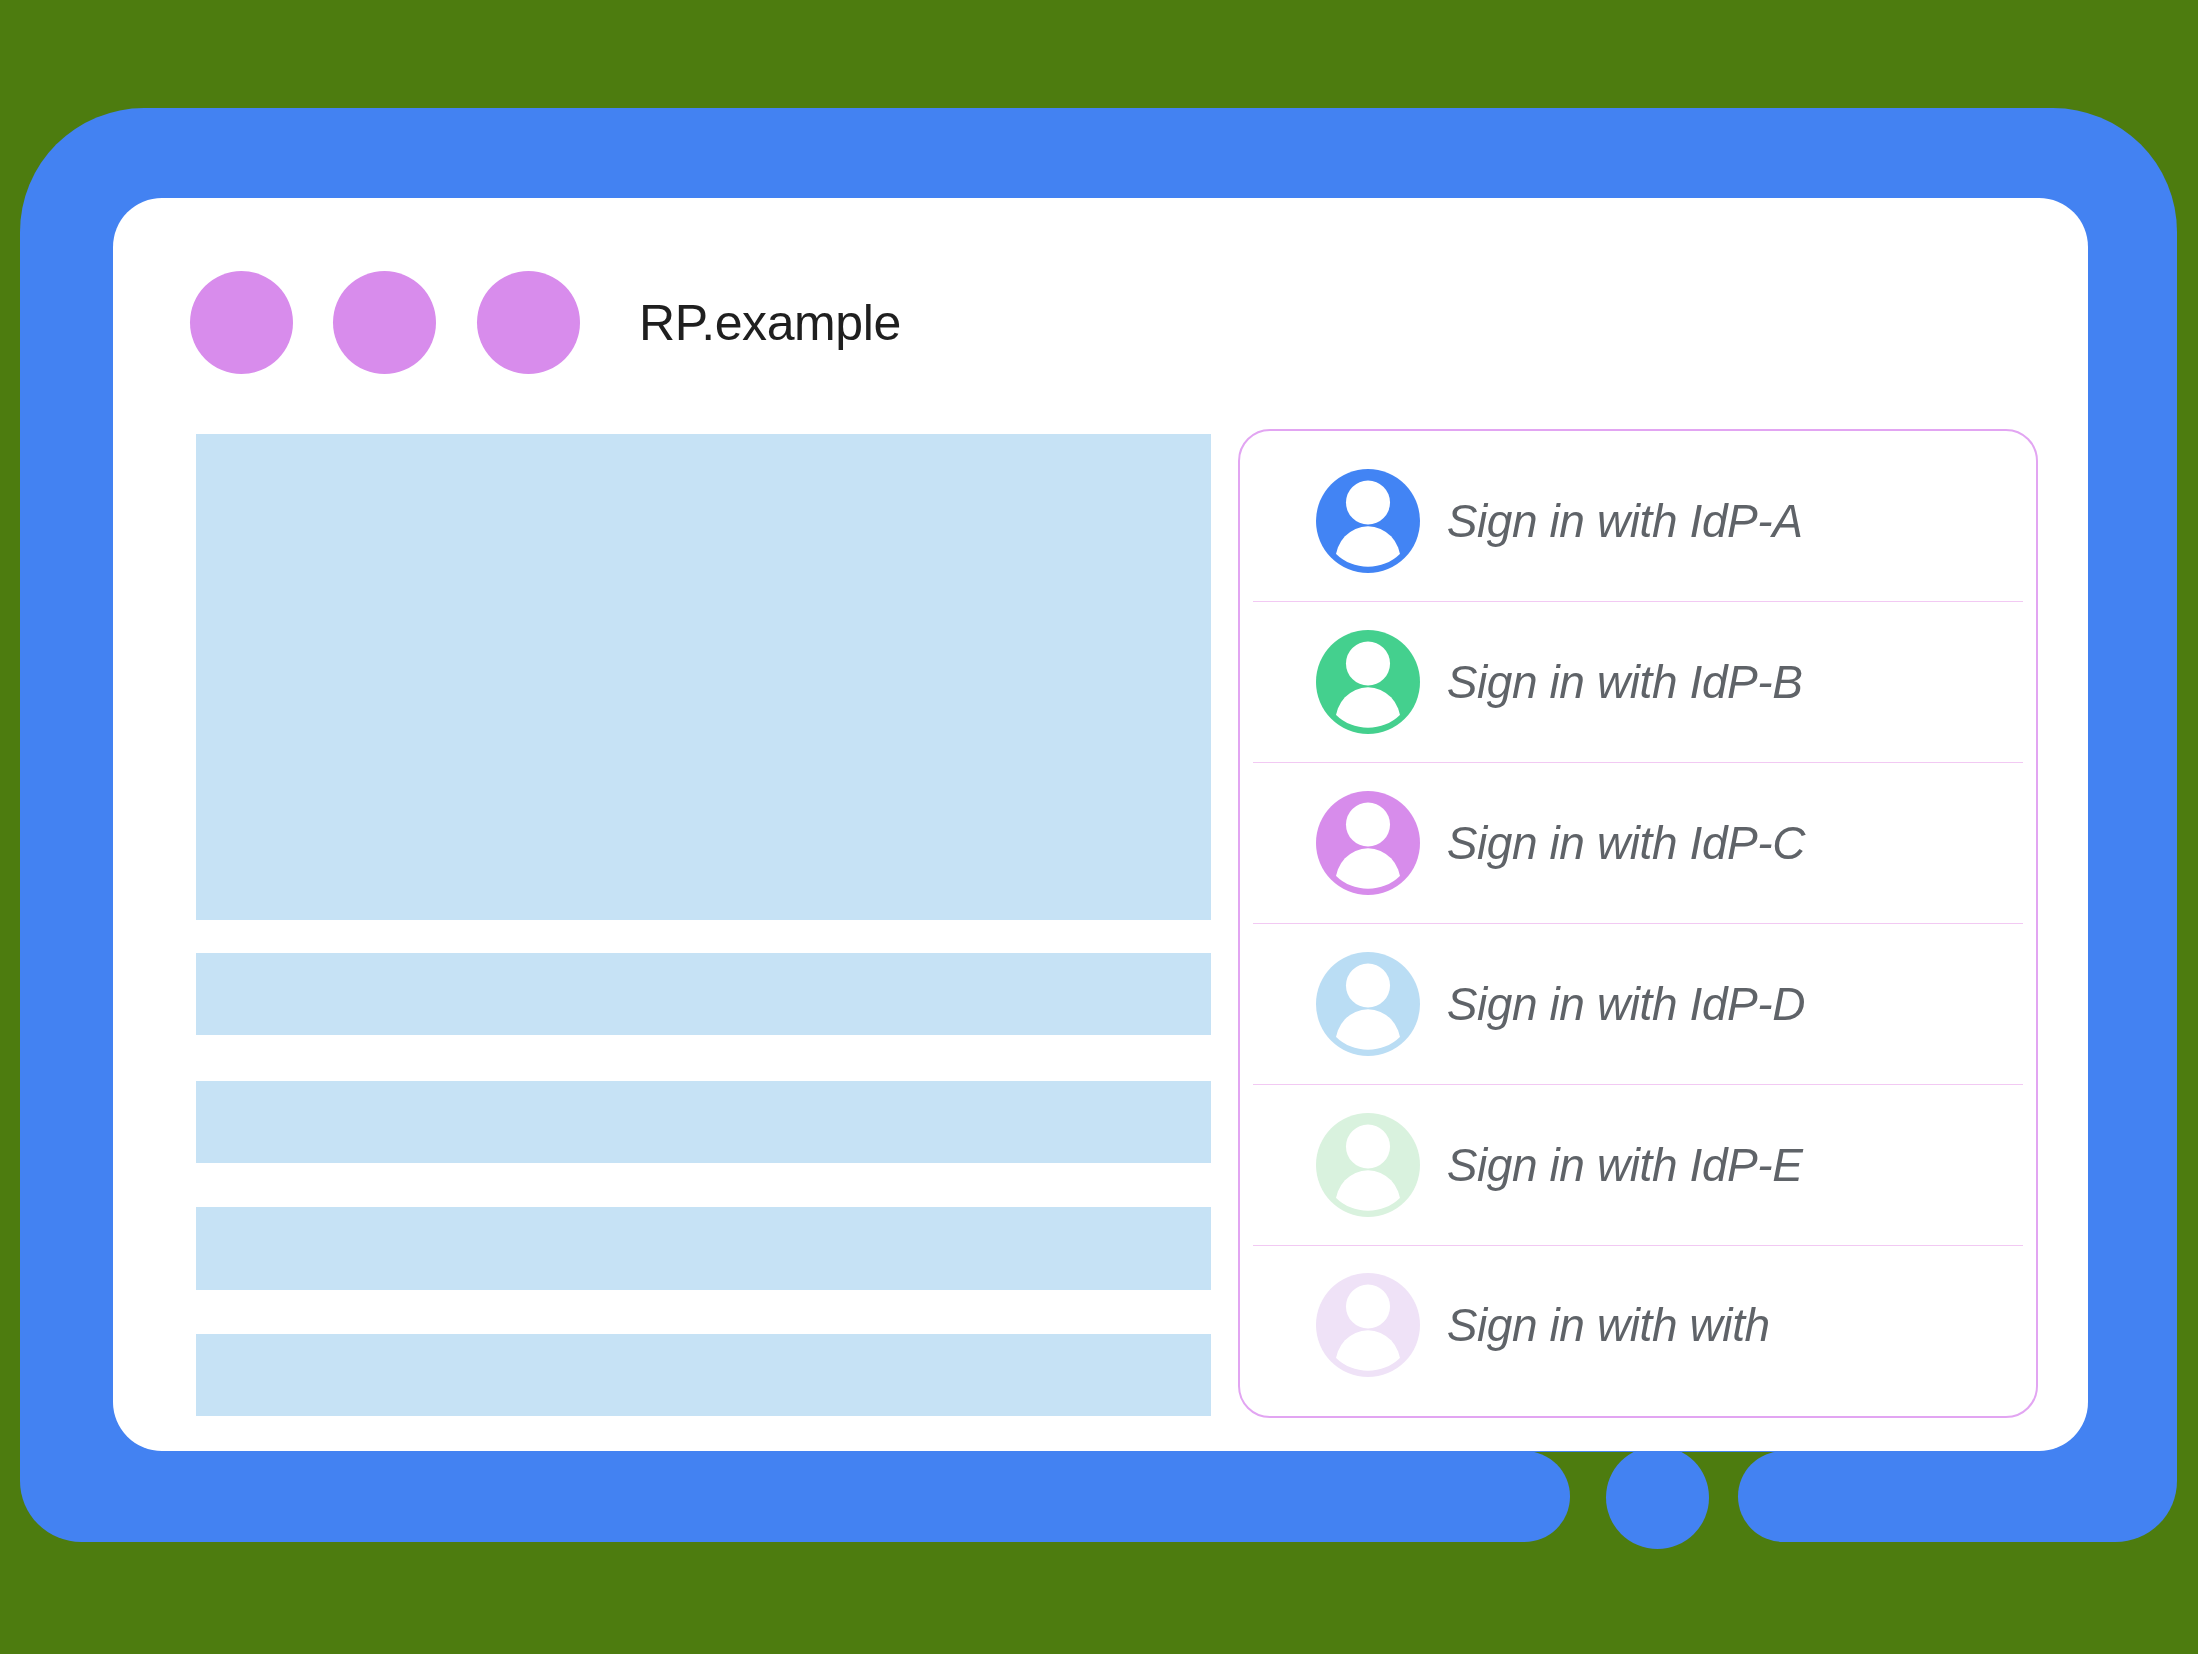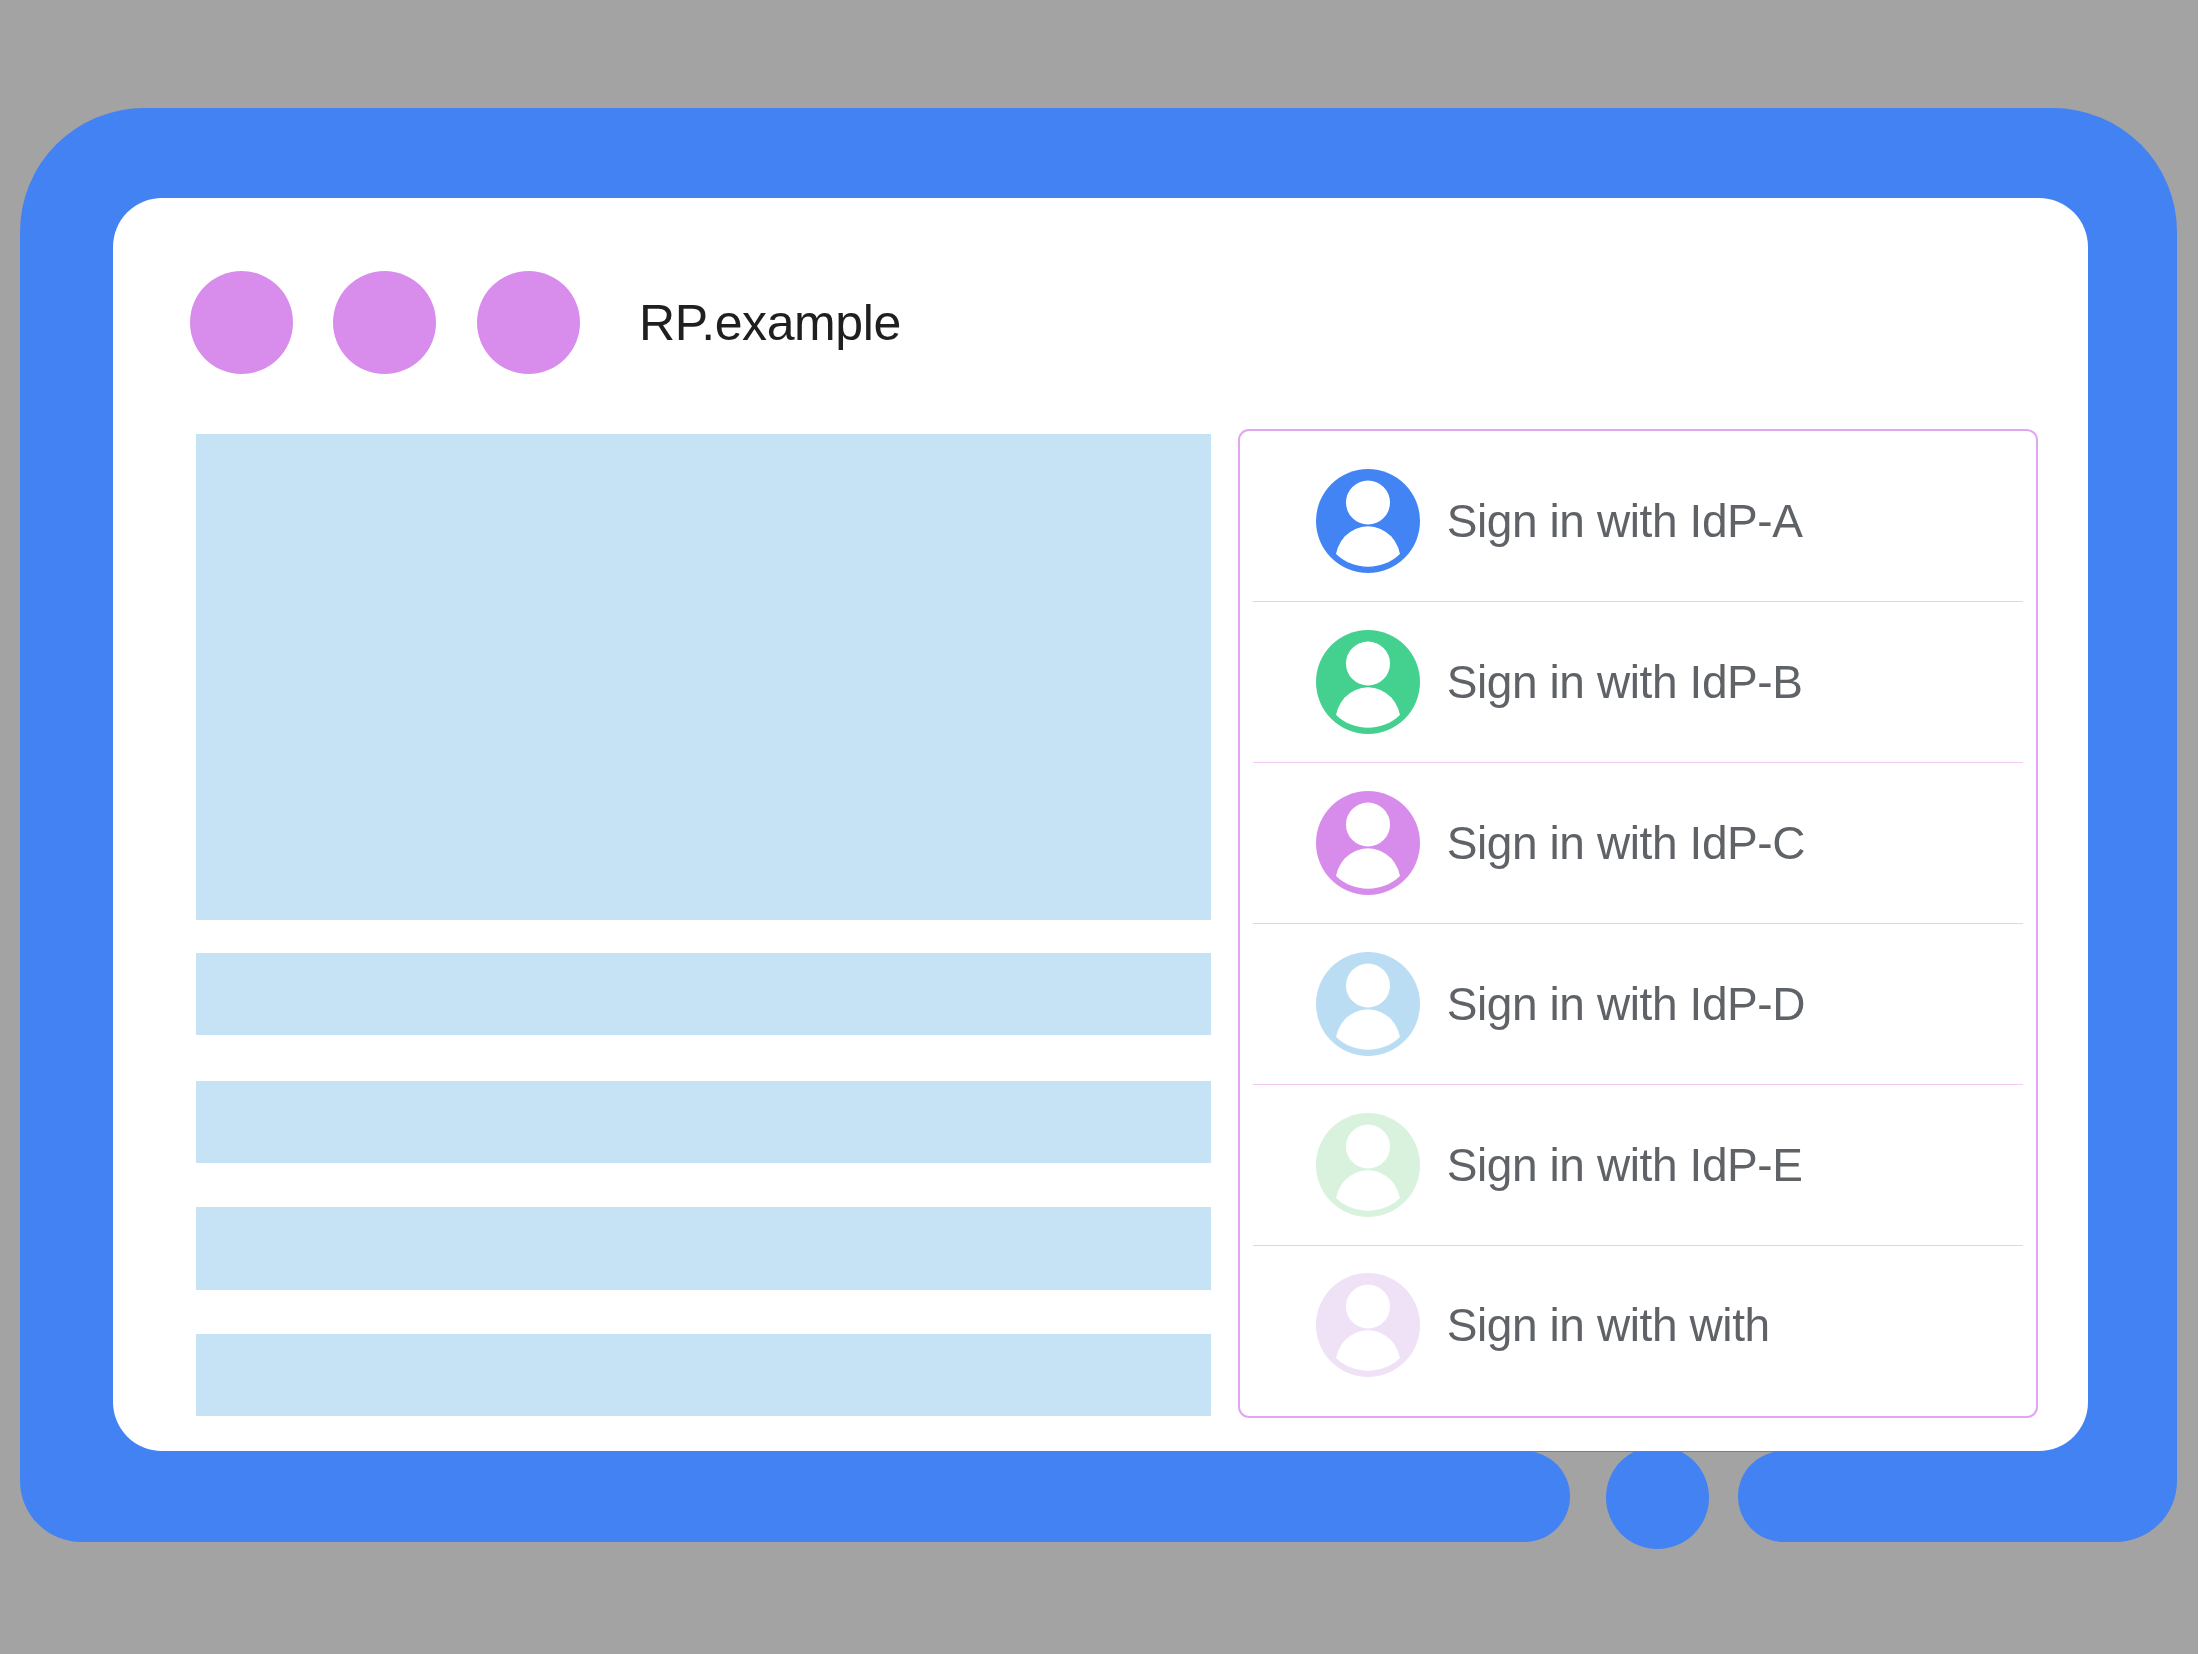--- a/index.html
+++ b/index.html
@@ -1,21 +1,21 @@
 <!DOCTYPE html>
 <html style="--frame-blue: #4382f2; --window-dot: #d88cec; --content-block: #c6e2f5; --panel-border: #e2a5f2; --panel-divider: #f2c9f3; --label-text: #5f6368; --title-text: #1f1f1f;font-size:14px"><head>
 <meta charset="utf-8">
 <style>
   html, body { margin: 0; padding: 0; background: #ffffff; }
   * { box-sizing: border-box; }
   .stage {
     position: relative;
     width: 2198px;
     height: 1654px;
-    background: #a3a3a3;
+    background: #4d7c0f;
     overflow: hidden;
     font-family: "Liberation Sans", "DejaVu Sans", sans-serif;
   }
   
   .frame-main {
     position: absolute;
     left: 20px; top: 108px;
     width: 2157px; height: 1344px;
     background: var(--frame-blue, #4382f2);
     border-radius: 124px 124px 0 0;
@@ -83,21 +83,22 @@
   .block-line2 { top: 1081px; height: 82px; }
   .block-line3 { top: 1207px; height: 83px; }
   .block-line4 { top: 1334px; height: 82px; }
   
   .signin-panel {
     position: absolute;
     left: 1238px; top: 429px;
     width: 800px; height: 989px;
     background: #ffffff;
     border: 2.6px solid var(--panel-border, #e2a5f2);
-    border-radius: 11px;
+    border-radius: 32px;
+    font-style: italic;
   }
   .signin-list {
     display: flex;
     flex-direction: column;
     height: 100%;
     padding: 10.6px 13.2px;
   }
   .row {
     flex: 1;
     display: flex;

